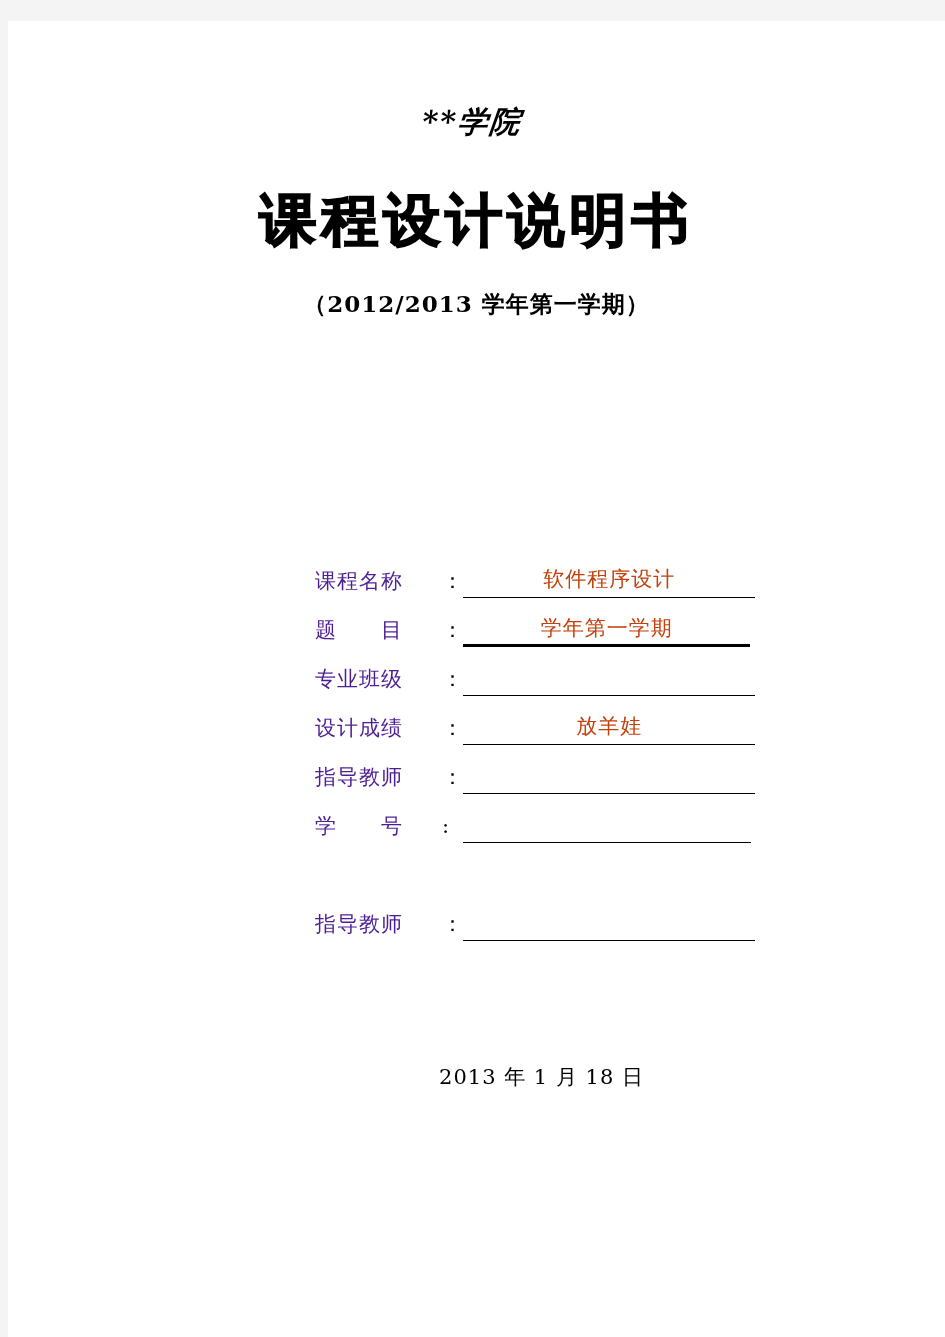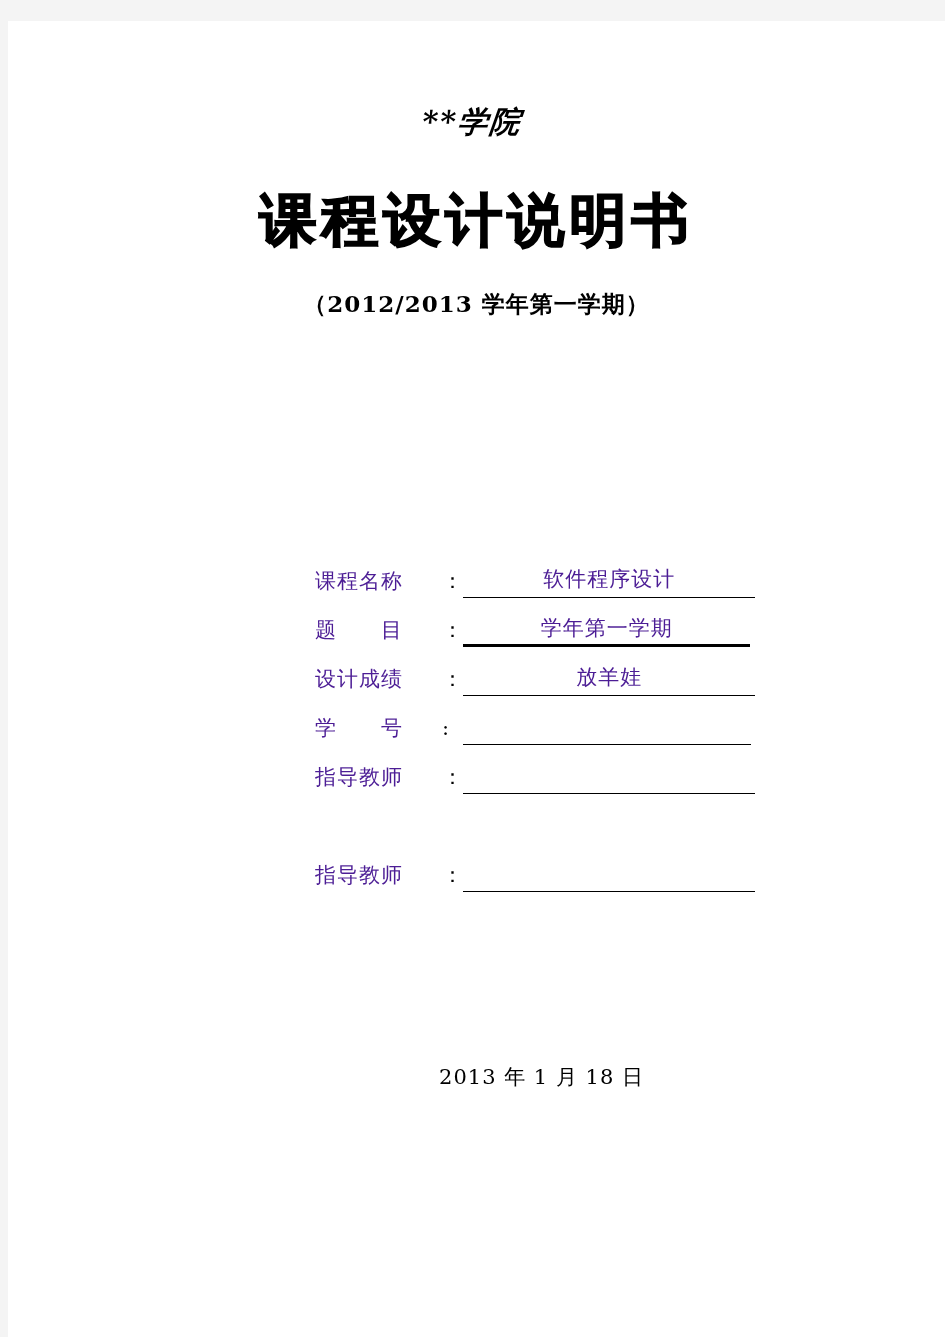--- a/index.html
+++ b/index.html
@@ -114,21 +114,21 @@
   .field-blank {
     display: inline-block;
     width: 292px;
     vertical-align: top;
     text-align: center;
     border-bottom: 1.6px solid #000000;
     height: 34px;
     line-height: 31px;
     font-family: "DejaVu Serif", "Liberation Serif", serif;
     font-size: 21px;
-    color: #4c1d95;
+    color: #c2410c;
     letter-spacing: 1px;
     box-sizing: border-box;
   }
 
   
   .field-blank.heavy-rule {
     border-bottom-width: 3px;
     width: 287px;
   }
 
@@ -170,39 +170,44 @@
       <span class="field-colon">：</span>
       <span class="field-blank">软件程序设计</span>
     </div>
 
     <div class="form-row">
       <span class="field-label">题　　目</span>
       <span class="field-colon">：</span>
       <span class="field-blank heavy-rule">学年第一学期</span>
     </div>
 
+    <div class="form-row">
+      <span class="field-label">专业班级</span>
+      <span class="field-colon">：</span>
+      <span class="field-blank"></span>
+    </div>
 
     <div class="form-row">
       <span class="field-label">设计成绩</span>
       <span class="field-colon">：</span>
       <span class="field-blank">放羊娃</span>
+    </div>
+
+    <div class="form-row">
+      <span class="field-label">指导教师</span>
+      <span class="field-colon">：</span>
+      <span class="field-blank"></span>
     </div>
 
     <div class="form-row">
       <span class="field-label">学　　号</span>
       <span class="field-colon">:</span>
       <span class="field-blank short-rule"></span>
     </div>
 
-    <div class="form-row">
-      <span class="field-label">指导教师</span>
-      <span class="field-colon">：</span>
-      <span class="field-blank"></span>
-    </div>
-
 
     <div class="form-row grade-row">
       <span class="field-label">指导教师</span>
       <span class="field-colon">：</span>
       <span class="field-blank"></span>
     </div>
 
   </div>
 
   <div class="doc-date">2013 年 1 月 18 日</div>

